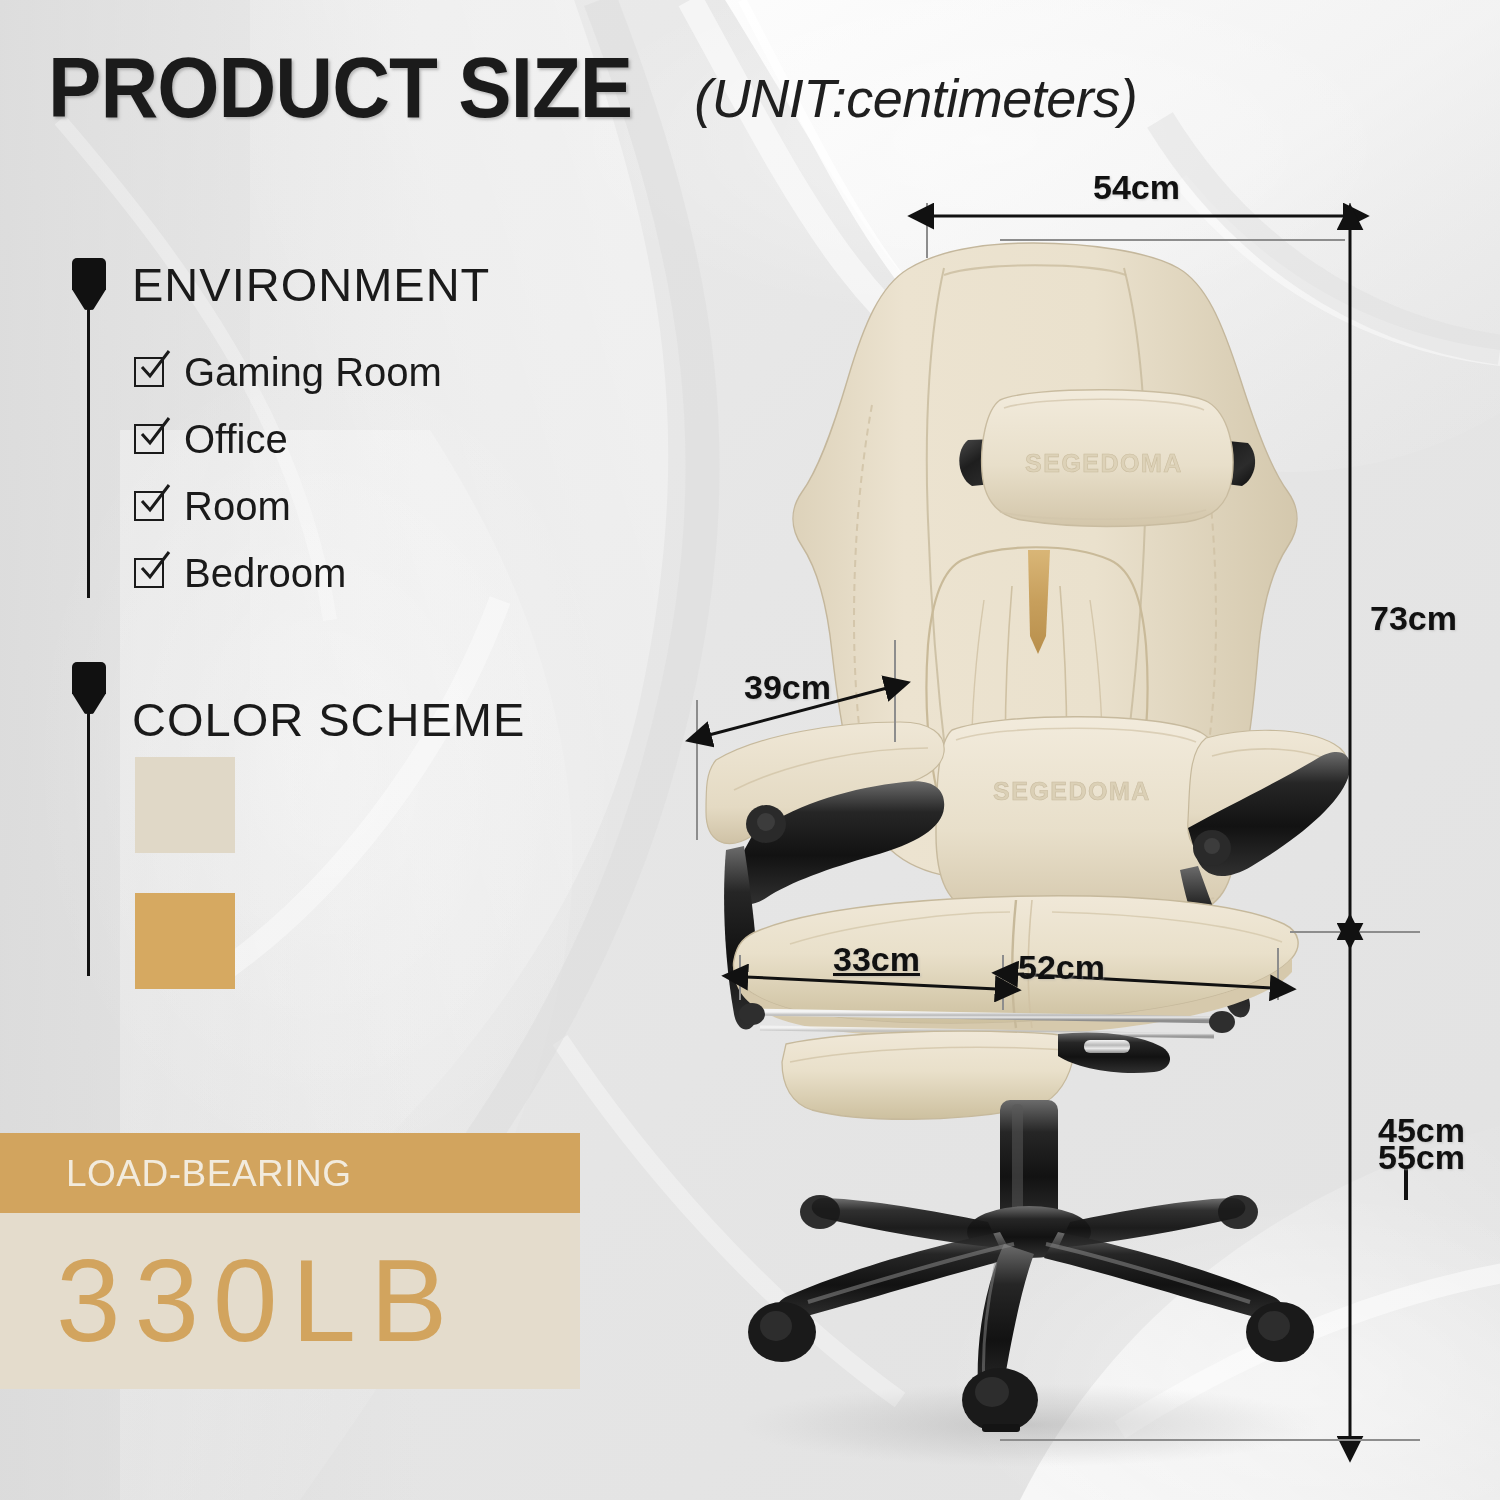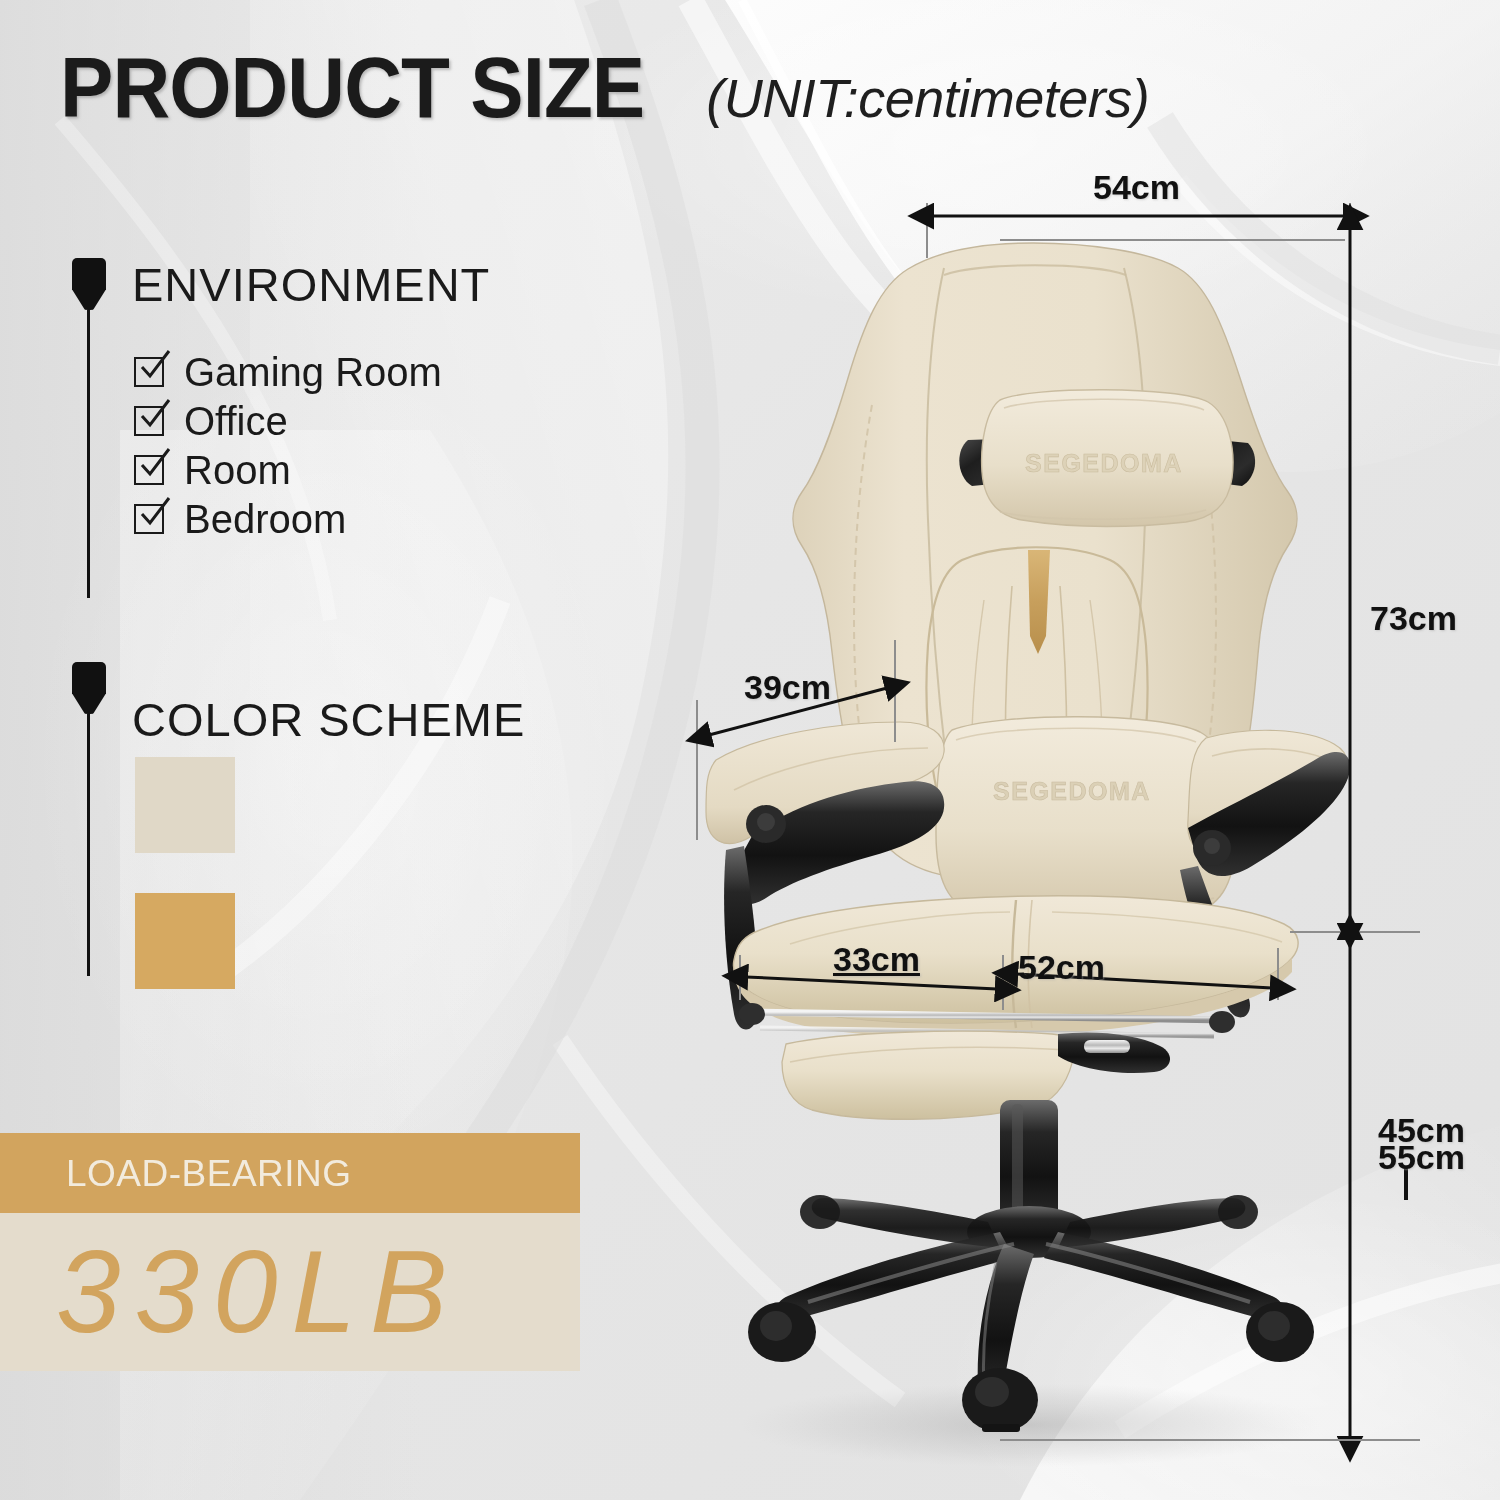--- a/index.html
+++ b/index.html
@@ -7,21 +7,21 @@
   body {
     position:relative;
     font-family:"Liberation Sans", sans-serif;
     background:#e9e9e9;
   }
 
   
   #bg { position:absolute; inset:0; z-index:0; }
 
   
-  #header { position:absolute; left:60px; top:44px; z-index:20;
+  #header { position:absolute; left:48px; top:44px; z-index:20;
             display:flex; align-items:flex-end; gap:18px;text-align:center; }
   #title {
     font-size:86px; font-weight:bold; color:#1b1b1b;
     letter-spacing:-1px; line-height:1;
     transform:scaleX(.93); transform-origin:left bottom;
     text-shadow:2px 2px 3px rgba(140,140,140,.55);
   }
   #unit { font-size:54px; color:#1f1f1f; line-height:1; padding-bottom:5px;
           letter-spacing:-.5px;font-style:italic; }
 
@@ -46,22 +46,22 @@
   .check-label { font-size:40px; color:#1a1a1a; line-height:1; white-space:nowrap; }
 
   
   .swatch { width:100px; height:96px; }
 
   
   #load { position:absolute; left:0; top:1133px; width:580px; z-index:20; }
   #load-head { height:80px; display:flex; align-items:center;
                padding-left:66px; }
   #load-head span { font-size:37px; letter-spacing:.5px; line-height:1; }
-  #load-body { height:158px; display:flex; align-items:center;
-               padding-left:56px;font-style:italic; }
+  #load-body { height:176px; display:flex; align-items:center;
+               padding-left:56px; }
   #load-body span { font-size:116px; font-weight:500; letter-spacing:14px;
                     line-height:1; }
 
   
   .dim-label { position:absolute; font-size:34px; font-weight:bold;
                color:#111; line-height:1; white-space:nowrap; z-index:24;
                text-shadow:1px 1px 2px rgba(170,170,170,.5); }
   #svg-dims { position:absolute; inset:0; z-index:22; }
   #chair { position:absolute; inset:0; z-index:10; }
 </style>
@@ -128,21 +128,21 @@
 </div>
 
 <div class="section" id="sec-env" style="left:72px; top:258px; width:520px;">
   <div class="pin">
     <div class="head"></div>
     <div class="stem" style="height:288px;"></div>
   </div>
 
   <div style="position:absolute; left:60px; top:3px;" class="sec-title">ENVIRONMENT</div>
 
-  <div style="position:absolute; left:62px; top:94px; display:flex; flex-direction:column; gap:9px;">
+  <div style="position:absolute; left:62px; top:94px; display:flex; flex-direction:column; gap:27px;">
 
     <div class="check-row">
       <span class="cbox">
         <span class="sq"></span>
         <svg class="tick" viewBox="0 0 34 34">
             <path d="M5 17 L13 26 L32 1" stroke="#1a1a1a" stroke-width="3" fill="none"></path>
           </svg>
       </span>
       <span class="check-label">Gaming Room</span>
     </div>

